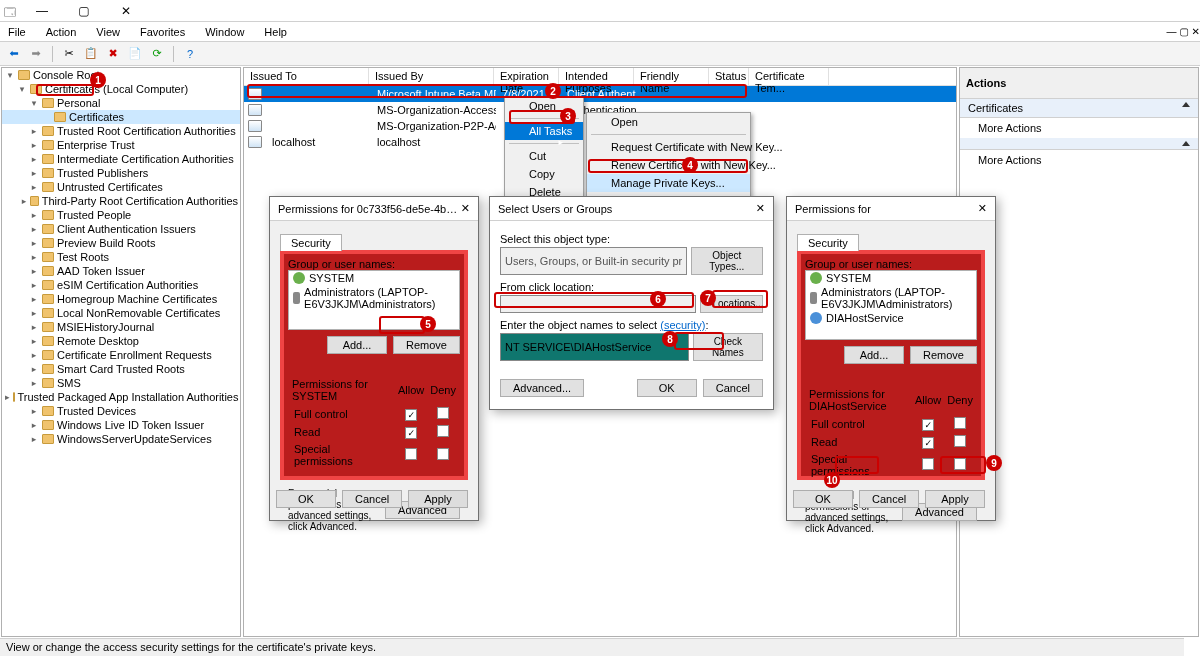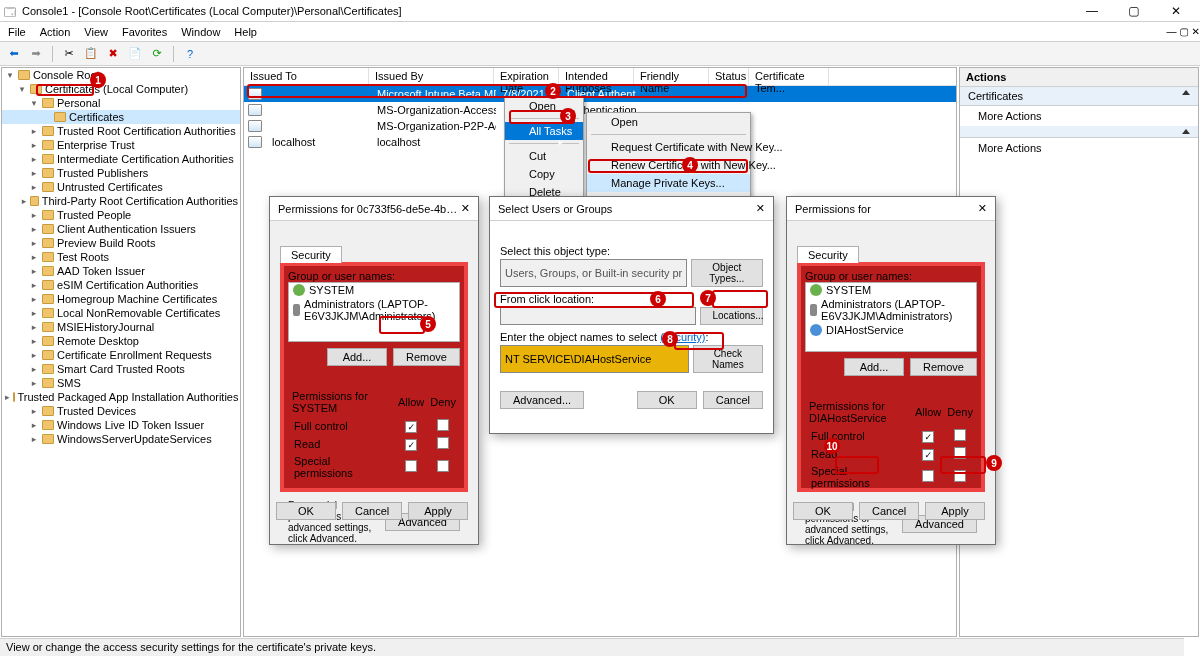--- a/index.html
+++ b/index.html
@@ -2,21 +2,21 @@
 <html><head>
 <meta charset="utf-8">
 <style>
 *{box-sizing:border-box;font-family:"Segoe UI",Tahoma,sans-serif;font-size:11px;margin:0;padding:0}
 body{background:#fff;width:1200px;height:656px;overflow:hidden;position:relative;color:#000}
 .title-bar{height:22px;border-bottom:1px solid #d0d0d0;display:flex;align-items:center;padding:0 4px;background:#fff}
 .title-bar .icon{width:14px;height:14px;margin-right:4px}
 .title-bar .title{flex:1}
 .win-controls{display:flex;gap:2px}
 .win-controls span{width:40px;text-align:center;font-size:12px;cursor:default}
-.menu-bar{height:20px;display:flex;align-items:center;padding-left:8px;gap:14px;border-bottom:1px solid #d0d0d0}
+.menu-bar{height:20px;display:flex;align-items:center;padding-left:8px;gap:20px;border-bottom:1px solid #d0d0d0}
 .menu-bar span{cursor:default}
 .tool-bar{height:24px;display:flex;align-items:center;padding-left:4px;gap:2px;border-bottom:1px solid #d0d0d0;background:#f4f4f4}
 .tool-bar .tb{width:20px;height:20px;display:inline-flex;align-items:center;justify-content:center;font-size:11px}
 .main{position:absolute;top:66px;left:0;right:0;bottom:18px;display:flex}
 .tree{width:240px;border:1px solid #b0b0b0;margin:1px;overflow:auto;background:#fff}
 .tree-item{white-space:nowrap;padding:1px 2px 1px 0;display:flex;align-items:center;gap:3px;cursor:default}
 .tree-item .ind{display:inline-block}
 .caret{width:10px;display:inline-block;text-align:center;font-size:9px;color:#666}
 .folder{width:12px;height:10px;background:#f0c36d;border:1px solid #c89b3c;display:inline-block;border-radius:1px}
 .tree-item.sel{background:#cce8ff}
@@ -26,52 +26,51 @@
 .list-row{display:flex;height:16px;align-items:center}
 .list-row.sel{background:#0078d7;color:#fff}
 .list-row span{padding:0 6px;white-space:nowrap;overflow:hidden}
 .cert-icon{width:14px;height:12px;background:linear-gradient(#fff,#d0e4f5);border:1px solid #888;display:inline-block;margin:0 4px;border-radius:1px}
 .context-menu{position:absolute;background:#f0f0f0;border:1px solid #a0a0a0;box-shadow:2px 2px 4px rgba(0,0,0,.3);z-index:10}
 .context-menu .mi{padding:3px 20px 3px 24px;cursor:default;white-space:nowrap}
 .context-menu .sep{height:1px;background:#c0c0c0;margin:3px 4px}
 .context-menu .mi.hl{background:#0078d7;color:#fff}
 .context-menu .mi.sub::after{content:"▸";float:right;margin-left:20px;font-size:9px}
 .actions{width:240px;border:1px solid #b0b0b0;margin:1px;background:#fff}
-.actions-header{background:#f0f0f0;padding:3px 6px;font-weight:600;border-bottom:1px solid #d0d0d0}
+.actions-header{background:#f0f0f0;padding:9px 6px;font-weight:600;border-bottom:1px solid #d0d0d0}
 .actions-sub{background:#e8f0fa;padding:3px 8px;display:flex;justify-content:space-between;border-bottom:1px solid #d0d0d0}
 .actions-item{padding:4px 18px;cursor:default}
 .status-bar{position:absolute;bottom:0;left:0;right:16px;height:18px;padding:2px 6px;border-top:1px solid #d0d0d0;background:#f0f0f0}
 .dialog{position:absolute;background:#f0f0f0;border:1px solid #707070;box-shadow:3px 3px 10px rgba(0,0,0,.3);z-index:20}
 .dlg-title{background:#fff;padding:5px 8px;border-bottom:1px solid #d0d0d0;display:flex;justify-content:space-between;align-items:center}
-.dlg-body{padding:24px 10px}
+.dlg-body{padding:12px 10px}
 .tab{display:inline-block;background:#fff;border:1px solid #b0b0b0;border-bottom:none;padding:2px 10px;position:relative;top:1px}
 .groupbox{border:4px solid #ef4444;background:#b91c1c;padding:4px}
 .listbox{border:1px solid #b0b0b0;background:#fff;height:60px;overflow:auto}
 .listbox .li{padding:1px 4px;display:flex;align-items:center;gap:4px}
 .user-icon{width:12px;height:12px;background:#6ab04c;border-radius:50%;display:inline-block}
 .user-icon.grp{background:#888;border-radius:2px}
 .btn{background:#e1e1e1;border:1px solid #adadad;padding:2px 12px;cursor:default;min-width:60px;text-align:center;display:inline-block}
 .col{display:flex;justify-content:flex-end;gap:6px;margin-top:6px}
 .perm-table{width:100%;margin-top:20px}
 .perm-table th{font-weight:400;text-align:center;padding:2px}
 .perm-table td{padding:1px 4px}
 .chk{width:12px;height:12px;border:1px solid #888;display:inline-block;text-align:center;line-height:10px;font-size:9px;background:#fff}
-.input{border:1px solid #888;background:#eab308;padding:2px 4px;width:100%}
+.input{border:1px solid #888;background:#0f766e;padding:2px 4px;width:100%}
 .input:disabled{background:#f0f0f0}
 .link{color:#0066cc;text-decoration:underline;cursor:pointer}
 .callout{position:absolute;border:2px solid #c00;border-radius:3px;z-index:30;pointer-events:none}
 .badge{position:absolute;width:16px;height:16px;background:#c00;color:#fff;border-radius:50%;font-size:10px;font-weight:bold;display:flex;align-items:center;justify-content:center;z-index:31;pointer-events:none}
 .arrow-up{display:inline-block;width:0;height:0;border-left:4px solid transparent;border-right:4px solid transparent;border-bottom:5px solid #333}
 </style>
 </head>
 <body>
 
 <div class="title-bar">
   <span class="icon">🗔</span>
-  <span class="title">Console1 - [Console Root\Certificates (Local Computer)\Personal\Certificates]</span>
   <div class="win-controls">
     <span>—</span>
     <span>▢</span>
     <span>✕</span>
   </div>
 </div>
 
 <div class="menu-bar">
   <span>File</span>
   <span>Action</span>
@@ -517,13 +516,13 @@
 <div class="badge" style="top:316px;left:420px">5</div>
 <div class="callout" style="top:292px;left:494px;width:200px;height:16px"></div>
 <div class="badge" style="top:291px;left:650px">6</div>
 <div class="callout" style="top:290px;left:712px;width:56px;height:18px"></div>
 <div class="badge" style="top:290px;left:700px">7</div>
 <div class="callout" style="top:332px;left:674px;width:50px;height:18px"></div>
 <div class="badge" style="top:331px;left:662px">8</div>
 <div class="callout" style="top:456px;left:940px;width:46px;height:18px"></div>
 <div class="badge" style="top:455px;left:986px">9</div>
 <div class="callout" style="top:456px;left:835px;width:44px;height:18px"></div>
-<div class="badge" style="top:438px;left:824px">10</div>
+<div class="badge" style="top:472px;left:824px">10</div>
 
 </body></html>

